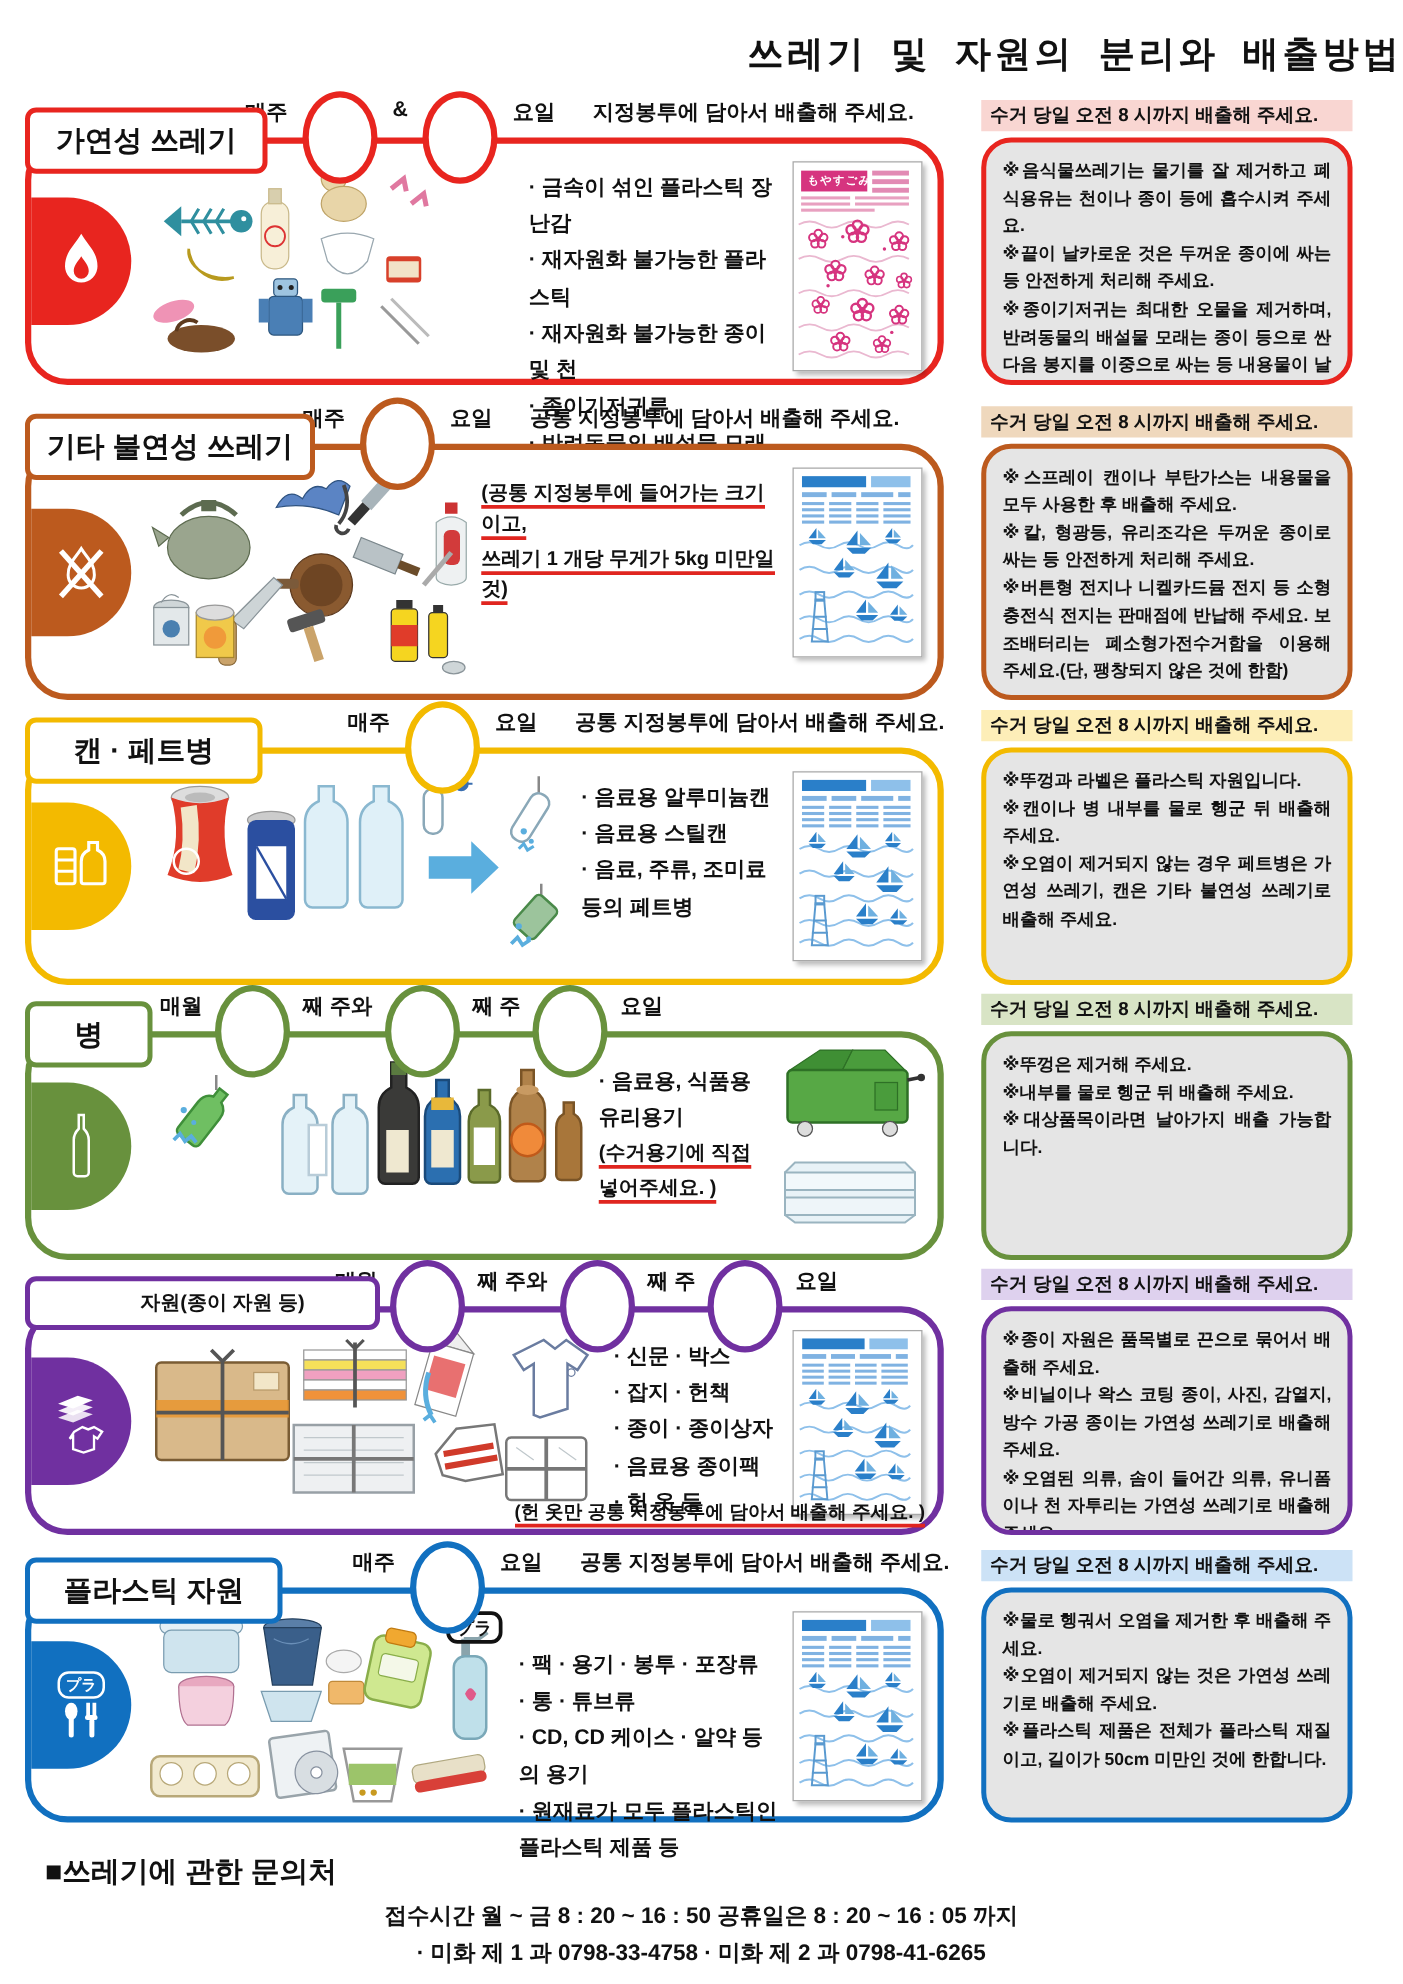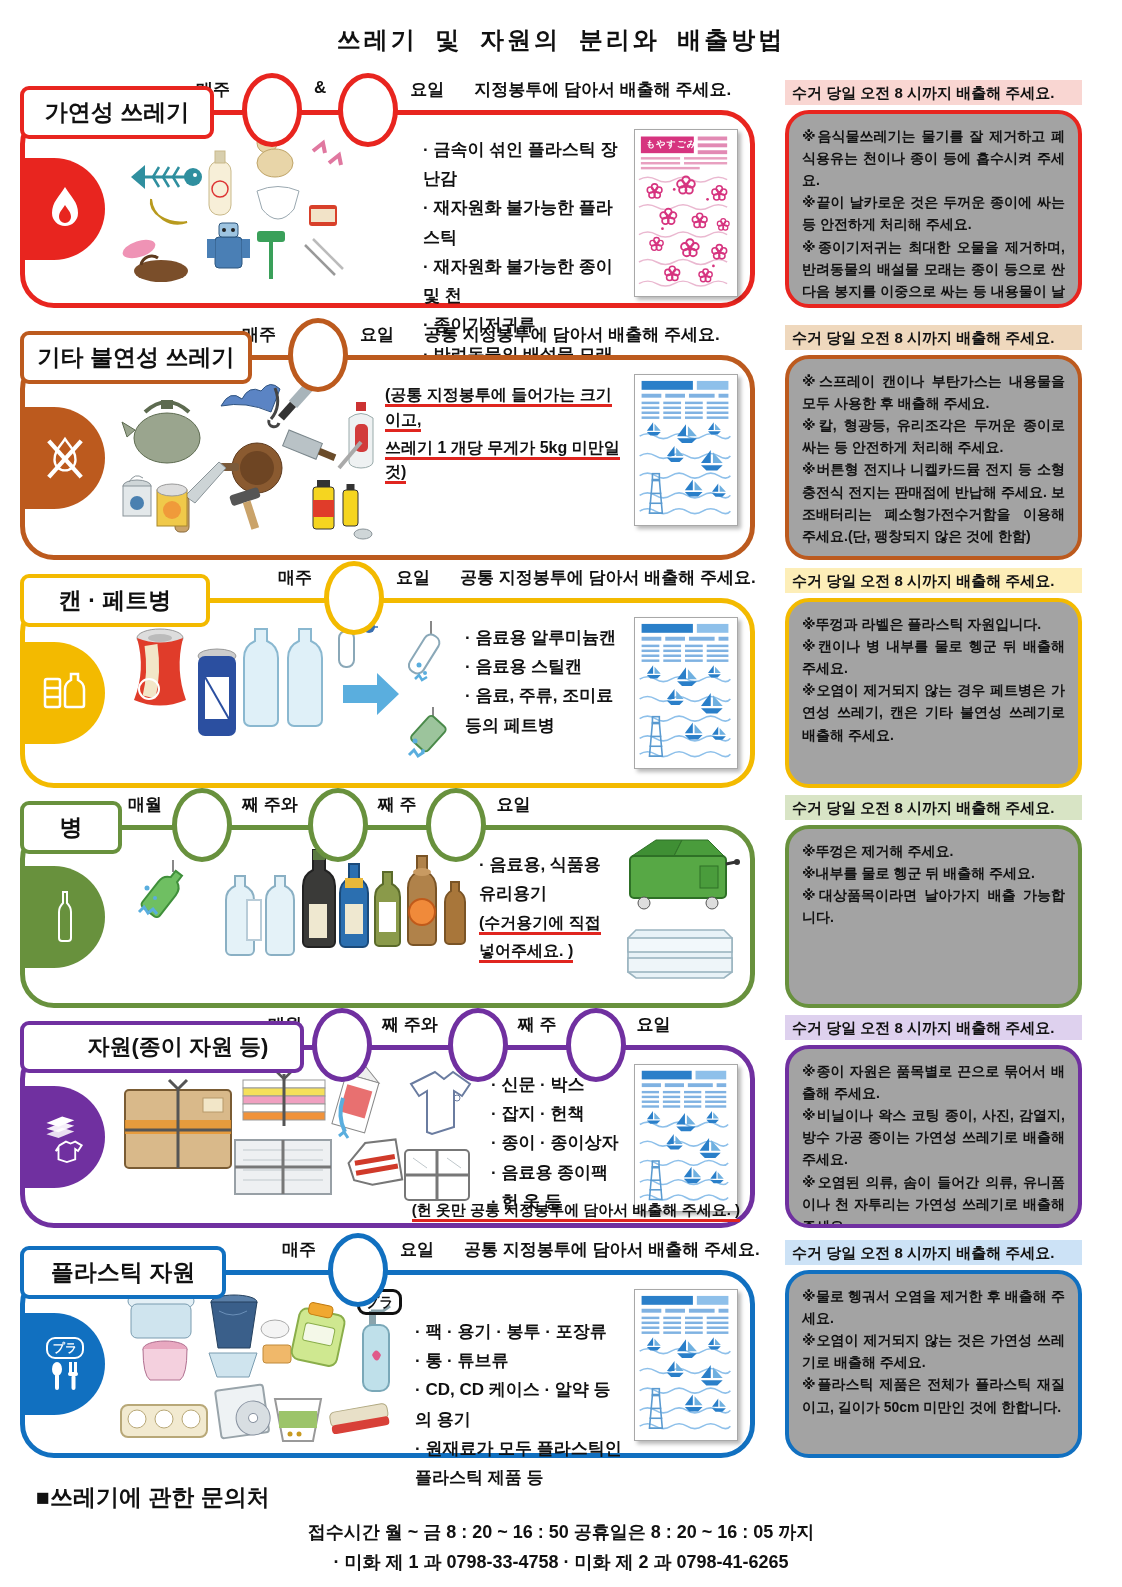--- a/index.html
+++ b/index.html
@@ -1,19 +1,19 @@
 <!DOCTYPE html>
 <html><head>
 <meta charset="utf-8">
 <style>
   html,body{margin:0;padding:0;background:#fff;}
   #page{position:relative;width:1122px;height:1587px;background:#fff;overflow:hidden;
         font-family:"Liberation Sans","DejaVu Sans",sans-serif;color:#111;}
-  #title{position:absolute;top:24px;left:0;width:100%;text-align:center;
-         font-size:24px;font-weight:bold;letter-spacing:3px;word-spacing:8px;}
+  #title{position:absolute;top:24px;left:0;width:100%;text-align:right;
+         font-size:29px;font-weight:bold;letter-spacing:3px;word-spacing:8px;}
   .sec{position:absolute;left:20px;width:1062px;}
   .s1{--c:#e8251f;--bg:#f9d6d2;}
   .s2{--c:#bc5a1e;--bg:#efd8bd;}
   .s3{--c:#f3ba00;--bg:#fdeeb8;}
   .s4{--c:#68913d;--bg:#d8e4c5;}
   .s5{--c:#7030a0;--bg:#ded1ee;}
   .s6{--c:#1170c0;--bg:#cce2f6;}
   .label{position:absolute;top:-24px;left:0;z-index:6;background:#fff;border:4px solid var(--c);
          border-radius:9px;font-size:23px;font-weight:bold;text-align:center;padding:7px 4px;white-space:nowrap;}
   .main{position:absolute;left:0;top:0;bottom:0;width:735px;background:#fff;border:5px solid var(--c);
@@ -21,21 +21,21 @@
   .badge{position:absolute;left:0;top:50%;transform:translateY(-50%);width:80px;height:102px;
          background:var(--c);border-radius:0 54px 54px 0;display:flex;flex-direction:column;
          align-items:center;justify-content:center;gap:3px;z-index:2;}
   .badge svg .cut{fill:var(--c);}
   .sched{position:absolute;top:-36px;height:72px;display:flex;align-items:center;gap:12px;z-index:5;}
   .stx{align-self:flex-start;margin-top:4px;font-size:17px;font-weight:bold;white-space:nowrap;}
   .instr{margin-left:18px;}
   .circ{width:50px;height:64px;border:5px solid var(--c);border-radius:50%;background:#fff;flex:none;}
   .strip{position:absolute;left:765px;top:-30px;width:297px;height:25px;background:var(--bg);
          font-size:15px;font-weight:bold;line-height:25px;padding-left:7px;box-sizing:border-box;white-space:nowrap;}
-  .note{position:absolute;left:765px;top:0;bottom:0;width:297px;background:#a3a3a3;border:4px solid var(--c);
+  .note{position:absolute;left:765px;top:0;bottom:0;width:297px;background:#e5e5e5;border:4px solid var(--c);
         border-radius:24px;box-sizing:border-box;padding:11px 13px;font-size:14px;font-weight:bold;
         line-height:1.58;text-align:justify;overflow:hidden;}
   .itemwrap{flex:1;min-width:0;padding-top:8px;}
   .items .item{font-size:17px;font-weight:bold;line-height:1.72;white-space:normal;}
   .warn div{margin-top:3px;font-size:16px;font-weight:bold;line-height:1.55;}
   .warn .u{border-bottom:3px solid #e0251f;padding-bottom:1px;}
   .warn-abs{position:absolute;right:10px;bottom:2px;}
   .warn-abs div{font-size:15px;font-weight:bold;}
   .illus{flex:none;}
   .bag{flex:none;position:relative;width:102px;background:#fff;border:1px solid #a8a8a8;
@@ -502,21 +502,21 @@
       </div>
     </div>
     <div class="note">
         <div class="noteline">※뚜껑은 제거해 주세요.</div>
         <div class="noteline">※내부를 물로 헹군 뒤 배출해 주세요.</div>
         <div class="noteline">※대상품목이라면 날아가지 배출 가능합니다.</div>
       </div>
   </div>
 
   <div class="sec s5" style="top:1045px;height:183px;">
-    <div class="label" style="width:236px;font-size:22px;padding-left:36px;">자원(종이 자원 등)</div>
+    <div class="label" style="width:236px;font-size:16px;padding-left:36px;">자원(종이 자원 등)</div>
     <div class="sched" style="left:248px;gap:10px;">
       <span class="stx">매월</span>
       <span class="circ"></span>
       <span class="stx">째 주와</span>
       <span class="circ"></span>
       <span class="stx">째 주</span>
       <span class="circ"></span>
       <span class="stx">요일</span>
     </div>
     <div class="strip">수거 당일 오전 8 시까지 배출해 주세요.</div>

